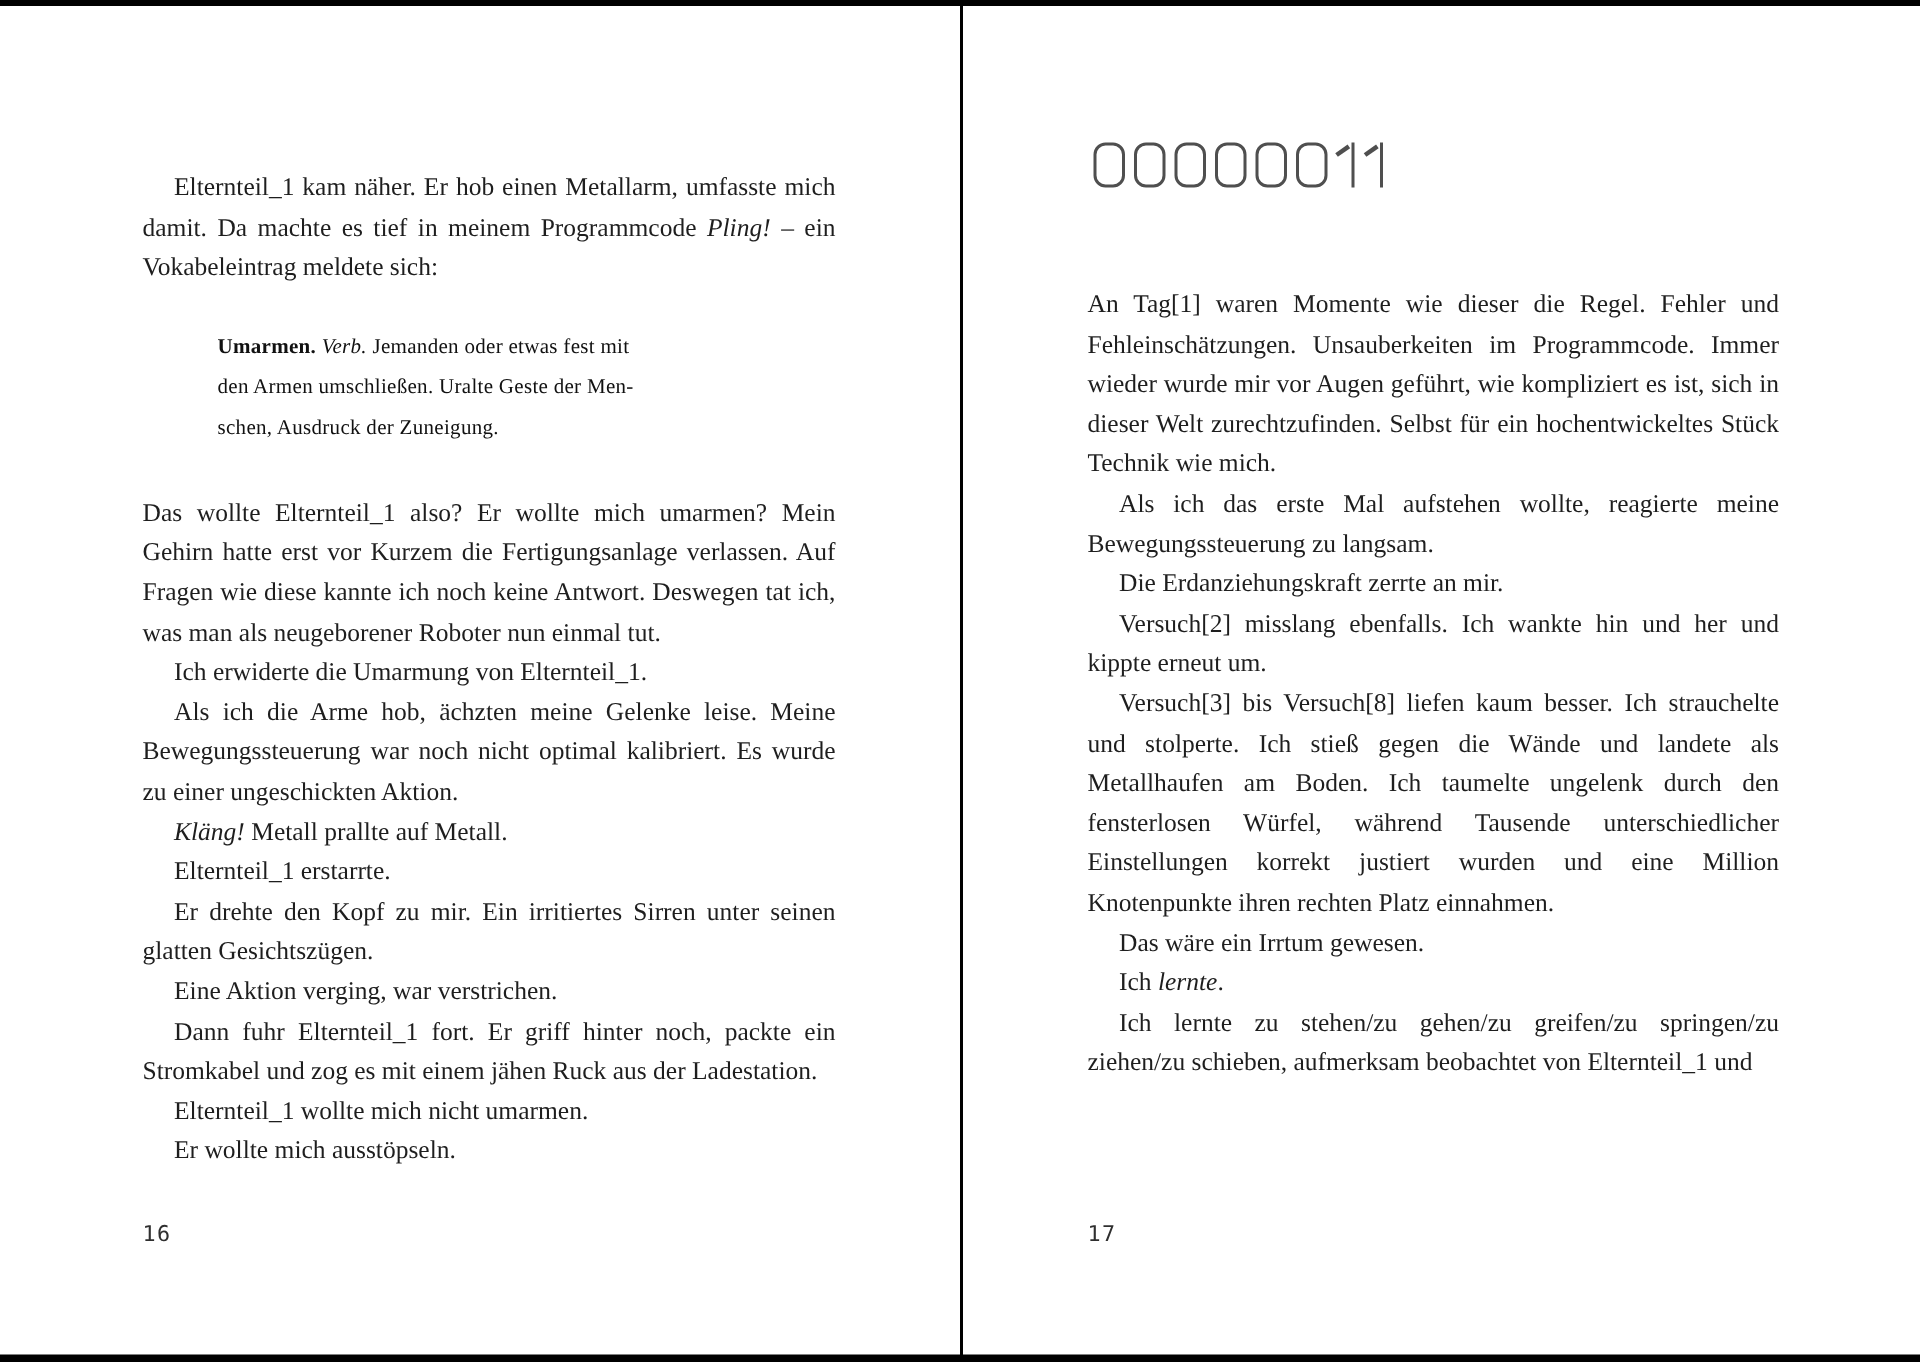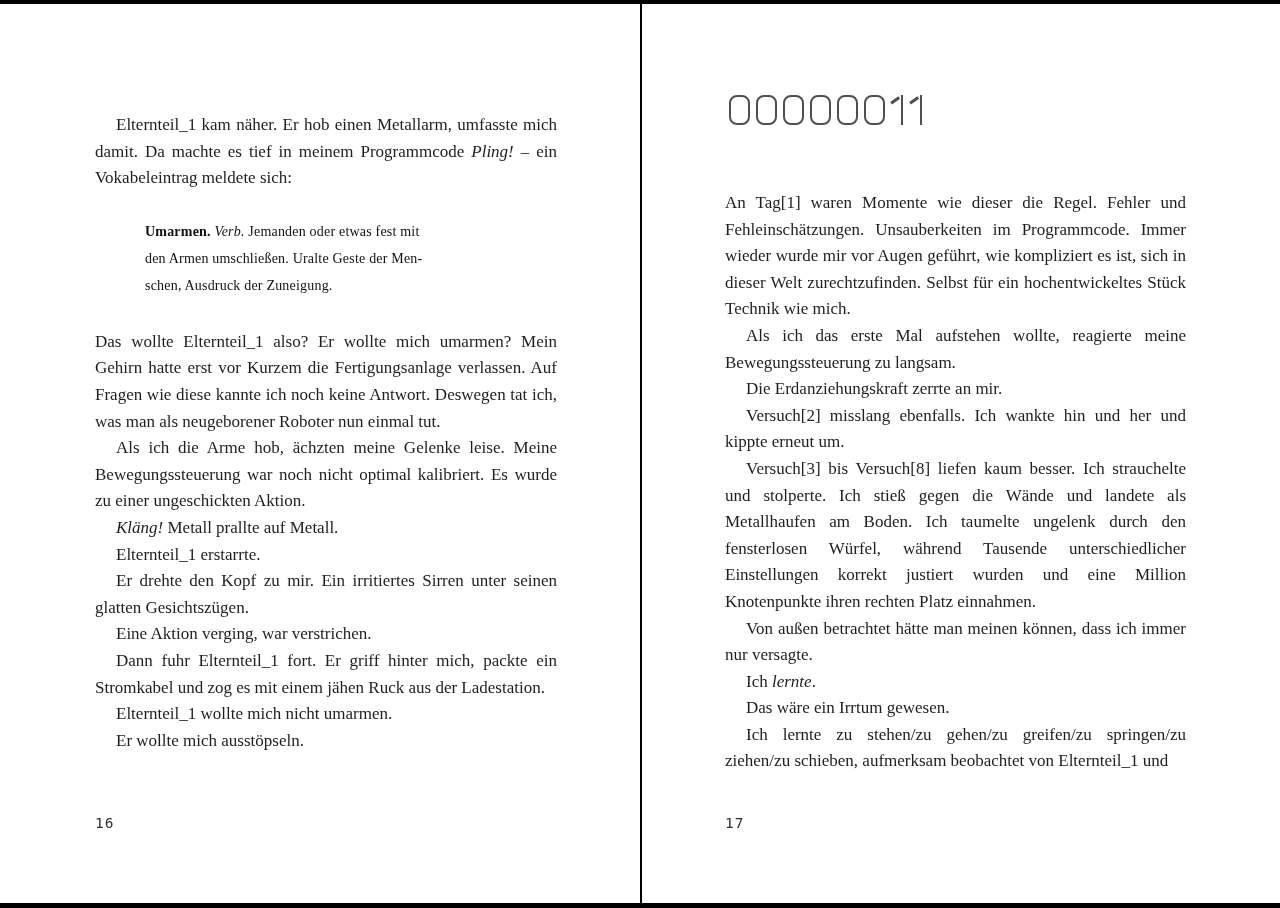--- a/index.html
+++ b/index.html
@@ -82,26 +82,27 @@
 <div class="edge-top"></div>
 <div class="edge-bottom"></div>
 <div class="spine"></div>
 
 <div class="col-left" id="left-col">
     <p class="para indent"><span>Elternteil_1 kam näher. Er hob einen Metallarm, umfasste mich damit. Da machte es tief in meinem Programmcode </span><span class="seg-italic">Pling!</span><span> – ein Vokabeleintrag meldete sich:</span></p>
     <p class="para definition"><span class="seg-bold">Umarmen. </span><span class="seg-italic">Verb. </span><span>Jemanden oder etwas fest mit
 den Armen umschließen. Uralte Geste der Men-
 schen, Ausdruck der Zuneigung.</span></p>
     <p class="para"><span>Das wollte Elternteil_1 also? Er wollte mich umarmen? Mein Gehirn hatte erst vor Kurzem die Fertigungsanlage verlassen. Auf Fragen wie diese kannte ich noch keine Antwort. Deswegen tat ich, was man als neugeborener Roboter nun einmal tut.</span></p>
+    <p class="para indent"><span>Ich erwiderte die Umarmung von Elternteil_1.</span></p>
     <p class="para indent"><span>Als ich die Arme hob, ächzten meine Gelenke leise. Meine Bewegungssteuerung war noch nicht optimal kalibriert. Es wurde zu einer ungeschickten Aktion.</span></p>
     <p class="para indent"><span class="seg-italic">Kläng!</span><span> Metall prallte auf Metall.</span></p>
     <p class="para indent"><span>Elternteil_1 erstarrte.</span></p>
     <p class="para indent"><span>Er drehte den Kopf zu mir. Ein irritiertes Sirren unter seinen glatten Gesichtszügen.</span></p>
     <p class="para indent"><span>Eine Aktion verging, war verstrichen.</span></p>
-    <p class="para indent"><span>Dann fuhr Elternteil_1 fort. Er griff hinter mich, packte ein Stromkabel und zog es mit einem jähen Ruck aus der Ladestation.</span></p>
+    <p class="para indent"><span>Dann fuhr Elternteil_1 fort. Er griff hinter noch, packte ein Stromkabel und zog es mit einem jähen Ruck aus der Ladestation.</span></p>
     <p class="para indent"><span>Elternteil_1 wollte mich nicht umarmen.</span></p>
     <p class="para indent"><span>Er wollte mich ausstöpseln.</span></p>
   </div>
 
 <div class="chapter-heading" id="chapter-heading">
     <span class="digit digit-zero"></span>
     <span class="digit digit-zero"></span>
     <span class="digit digit-zero"></span>
     <span class="digit digit-zero"></span>
     <span class="digit digit-zero"></span>
@@ -114,20 +115,19 @@
       <span class="one-flag"></span>
       <span class="one-bar"></span>
     </span>
   </div>
 <div class="col-right" id="right-col">
     <p class="para"><span>An Tag[1] waren Momente wie dieser die Regel. Fehler und Fehleinschätzungen. Unsauberkeiten im Programmcode. Immer wieder wurde mir vor Augen geführt, wie kompliziert es ist, sich in dieser Welt zurechtzufinden. Selbst für ein hochentwickeltes Stück Technik wie mich.</span></p>
     <p class="para indent"><span>Als ich das erste Mal aufstehen wollte, reagierte meine Bewegungssteuerung zu langsam.</span></p>
     <p class="para indent"><span>Die Erdanziehungskraft zerrte an mir.</span></p>
     <p class="para indent"><span>Versuch[2] misslang ebenfalls. Ich wankte hin und her und kippte erneut um.</span></p>
     <p class="para indent"><span>Versuch[3] bis Versuch[8] liefen kaum besser. Ich strauchelte und stolperte. Ich stieß gegen die Wände und landete als Metallhaufen am Boden. Ich taumelte ungelenk durch den fensterlosen Würfel, während Tausende unterschiedlicher Einstellungen korrekt justiert wurden und eine Million Knotenpunkte ihren rechten Platz einnahmen.</span></p>
-    <p class="para indent"><span>Von außen betrachtet hätte man meinen können, dass ich immer nur versagte.</span></p>
+    <p class="para indent"><span>Das wäre ein Irrtum gewesen.</span></p>
     <p class="para indent"><span>Ich </span><span class="seg-italic">lernte</span><span>.</span></p>
-    <p class="para indent"><span>Das wäre ein Irrtum gewesen.</span></p>
     <p class="para indent"><span>Ich lernte zu stehen/zu gehen/zu greifen/zu springen/zu ziehen/zu schieben, aufmerksam beobachtet von Elternteil_1 und</span></p>
   </div>
 
 <div class="page-number left">16</div>
 <div class="page-number right">17</div>
 
 </body></html>

